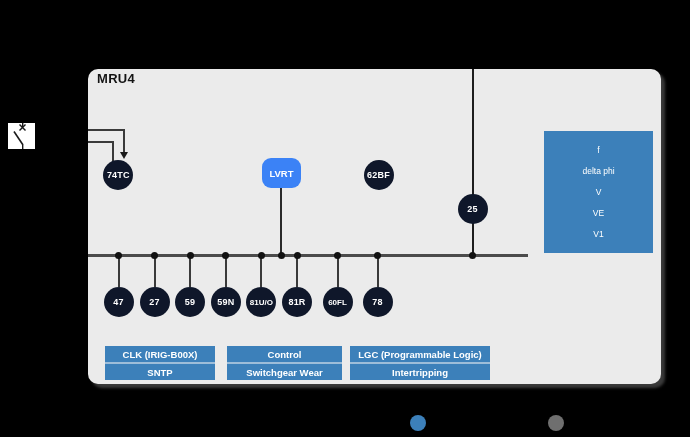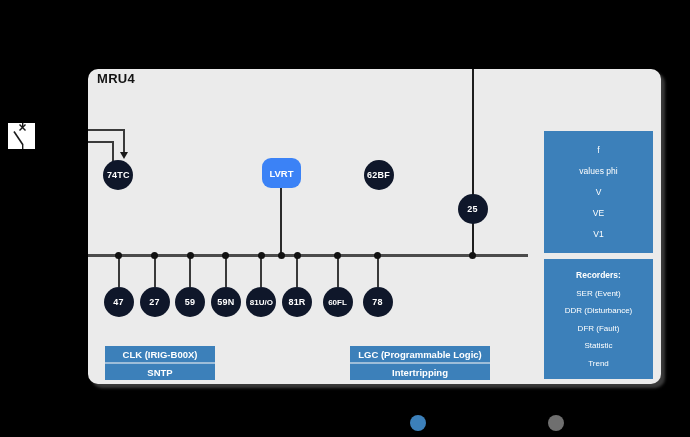--- a/index.html
+++ b/index.html
@@ -116,38 +116,34 @@
   <div class="circle" style="left:175px;top:287px;">59</div>
   <div class="circle" style="left:210.8px;top:287px;">59N</div>
   <div class="circle small-label" style="left:246.4px;top:287px;">81U/O</div>
   <div class="circle" style="left:282px;top:287px;">81R</div>
   <div class="circle small-label" style="left:322.5px;top:287px;">60FL</div>
   <div class="circle" style="left:362.5px;top:287px;">78</div>
 
 
   <div class="bluebox meas">
     <span>f</span>
-    <span>values phi</span>
+    <span>delta phi</span>
     <span>V</span>
     <span>VE</span>
     <span>V1</span>
   </div>
 
-  <div class="bluebox rec">
-    <span class="rec-title">Recorders:</span>
-    <span>SER (Event)</span>
-    <span>DDR (Disturbance)</span>
-    <span>DFR (Fault)</span>
-    <span>Statistic</span>
-    <span>Trend</span>
-  </div>
 
   <div class="feature" style="left:105px;top:346px;width:110px;">
     <div class="row">CLK (IRIG-B00X)</div>
     <div class="row">SNTP</div>
+  </div>
+  <div class="feature" style="left:227px;top:346px;width:115px;">
+    <div class="row">Control</div>
+    <div class="row">Switchgear Wear</div>
   </div>
   <div class="feature" style="left:350px;top:346px;width:140px;">
     <div class="row">LGC (Programmable Logic)</div>
     <div class="row">Intertripping</div>
   </div>
 
   <div class="legend-dot" style="left:409.5px;top:415px;background:#3c80ba;"></div>
   <div class="legend-dot" style="left:548px;top:415px;background:#6f6f6f;"></div>
 
 </div>

